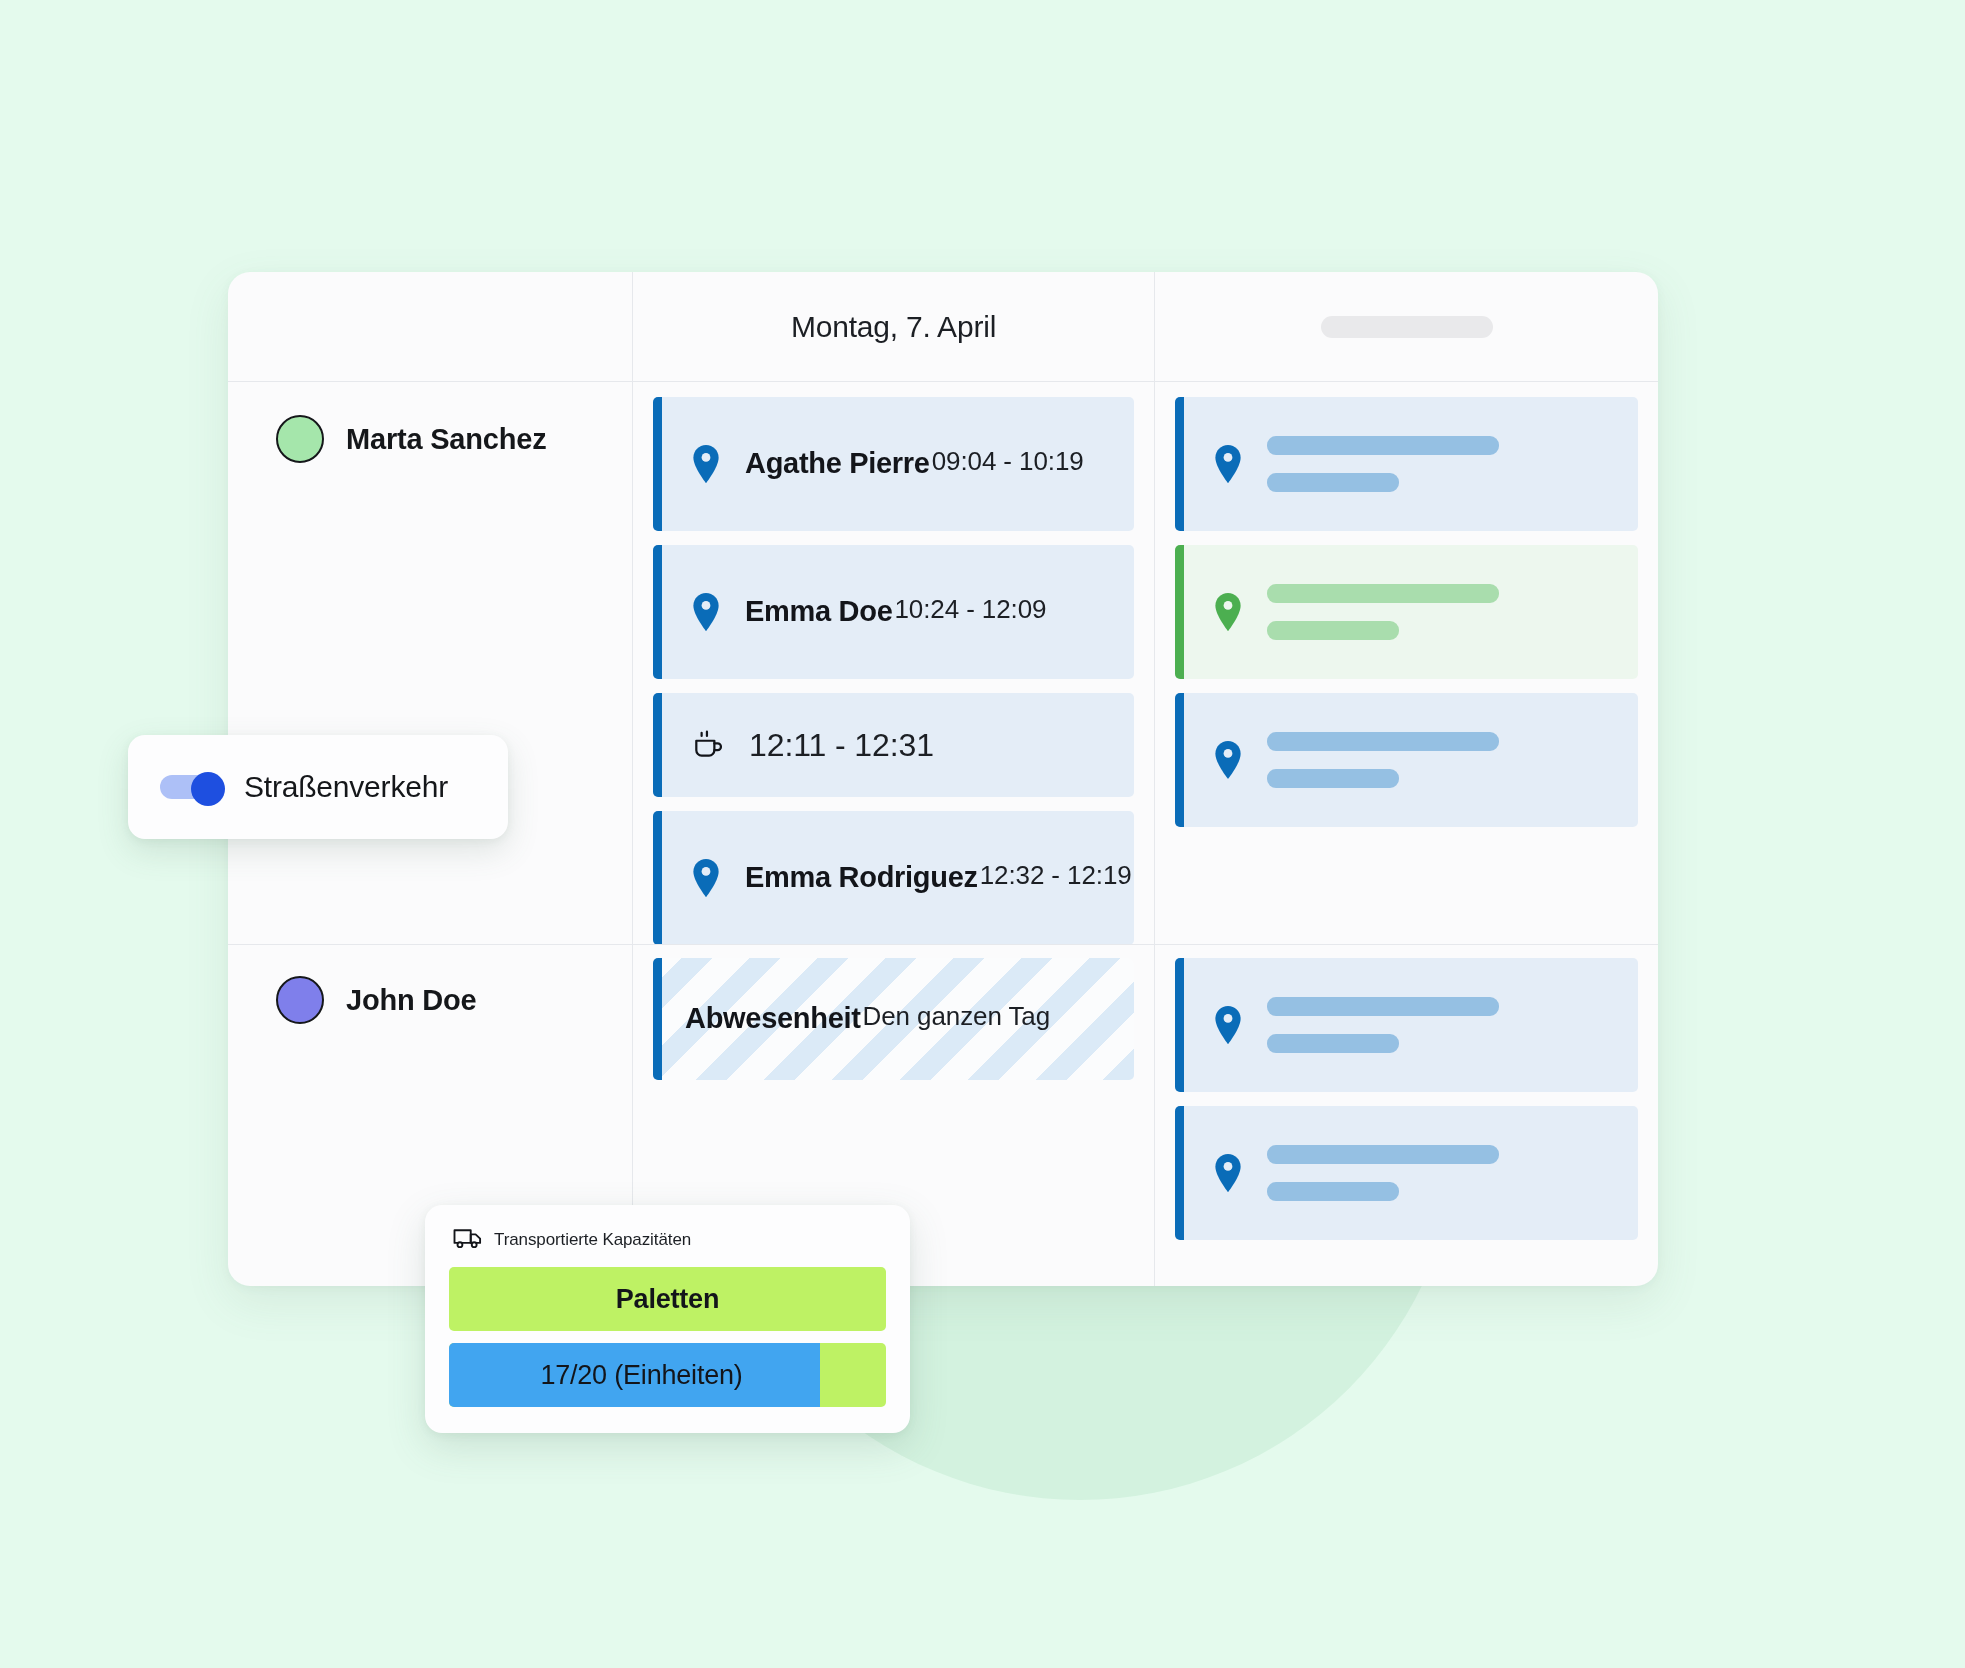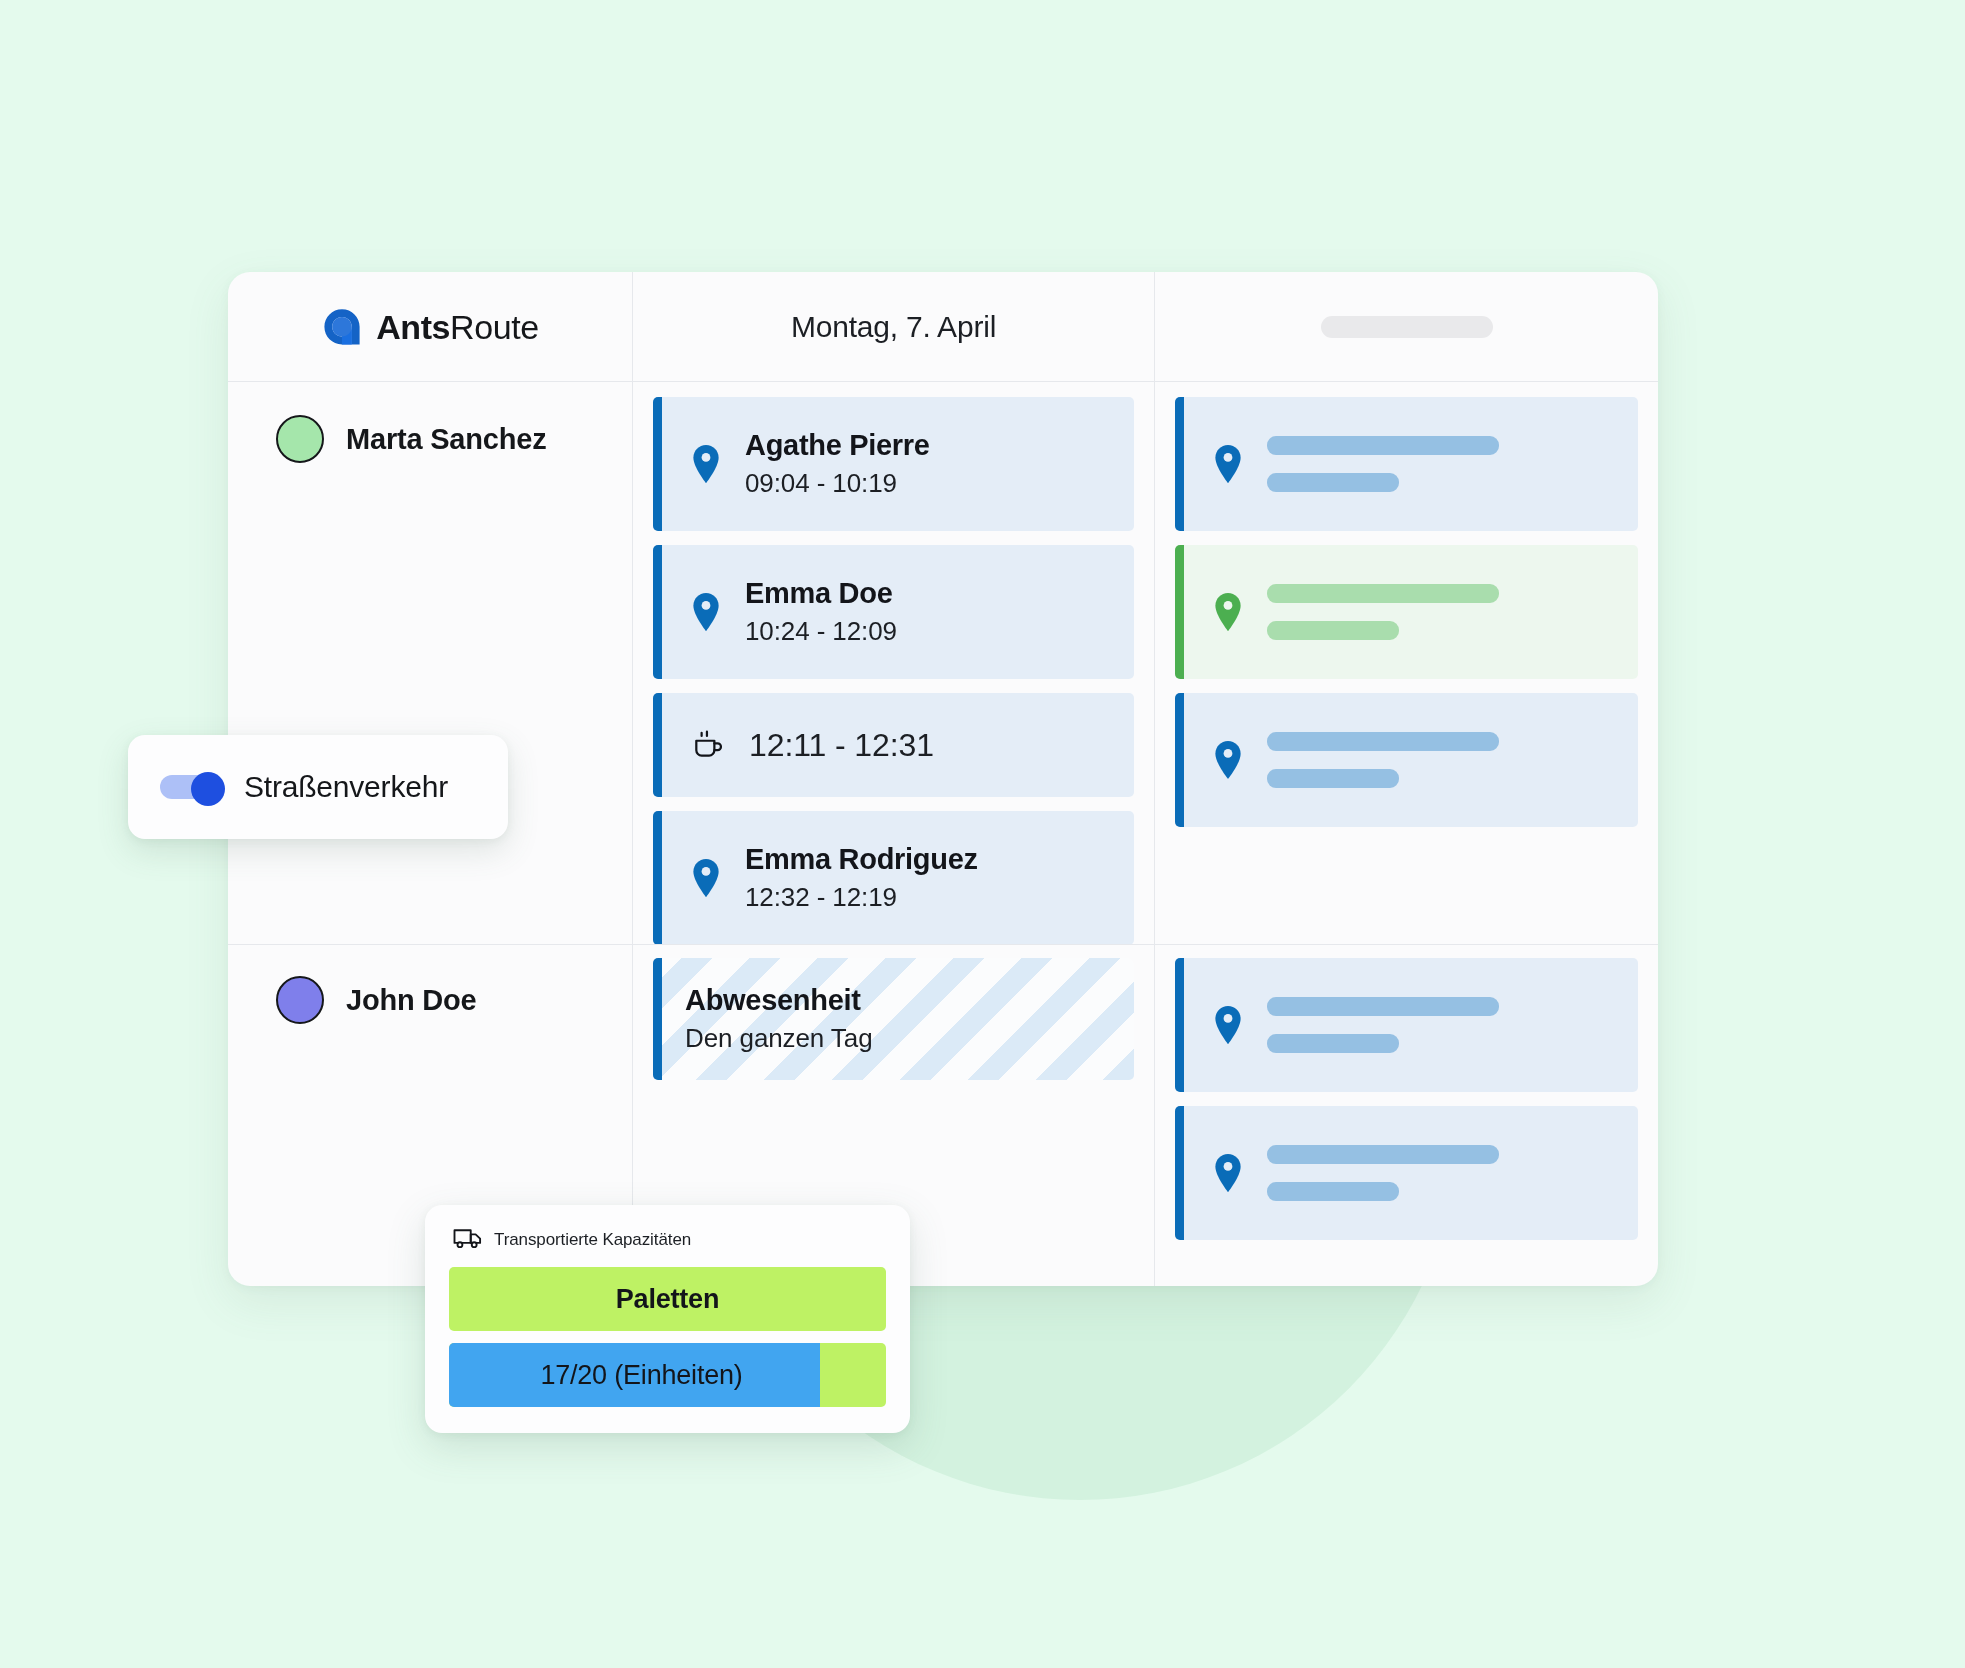--- a/index.html
+++ b/index.html
@@ -193,21 +193,21 @@
     align-items: center;
     gap: 24px;
     padding-left: 38px;
     width: 100%;
     box-sizing: border-box;
   }
 
   .pin-icon { flex: 0 0 auto; display: block; }
   .cup-icon { flex: 0 0 auto; display: block; }
 
-  .task-text { display: flex; flex-direction: column; gap: 2px; }
+  .task-text { display: flex; flex-direction: row; gap: 2px; }
   .task-title {
     font-size: 29px;
     font-weight: 700;
     color: #13151a;
     letter-spacing: -0.3px;
     line-height: 1.3;
     white-space: nowrap;
   }
   .task-sub {
     font-size: 26px;
@@ -345,32 +345,20 @@
   }
 </style>
 </head>
 <body>
 
 <div class="bg-blob"></div>
 
 <div class="app-panel">
 
   <div class="panel-header">
-    <div class="hdr-cell hdr-logo">
-      <div class="logo">
-        <span>
-          <svg class="logo-mark" viewBox="0 0 42 42" xmlns="http://www.w3.org/2000/svg">
-            <path d="M21 3.2 C11.2 3.2 3.4 11 3.4 20.8 C3.4 30.6 11.2 38.4 21 38.4 L21 30.6 C15.6 30.6 11.2 26.2 11.2 20.8 C11.2 15.4 15.6 11 21 11 C26.4 11 30.8 15.4 30.8 20.8 L30.8 38.4 L38.6 38.4 L38.6 20.8 C38.6 11 30.8 3.2 21 3.2 Z" fill="#1463c6"></path>
-            <path d="M21 11 C15.6 11 11.2 15.4 11.2 20.8 C11.2 26.2 15.6 30.6 21 30.6 L21 38.4 L30.8 38.4 L30.8 20.8 C30.8 15.4 26.4 11 21 11 Z" fill="#1668d6" opacity="0.9"></path>
-            <path d="M30.8 20.8 L30.8 38.4 L21 38.4 L21 30.6 C26.4 30.6 30.8 26.2 30.8 20.8 Z" fill="#1a6fe0"></path>
-          </svg>
-        </span>
-        <span class="logo-text"><b>Ants</b><span>Route</span></span>
-      </div>
-    </div>
 
     <div class="hdr-cell hdr-date">
       <div class="date-label">Montag, 7. April</div>
     </div>
 
     <div class="hdr-cell hdr-right">
       <div class="skeleton-pill"></div>
     </div>
   </div>
 

